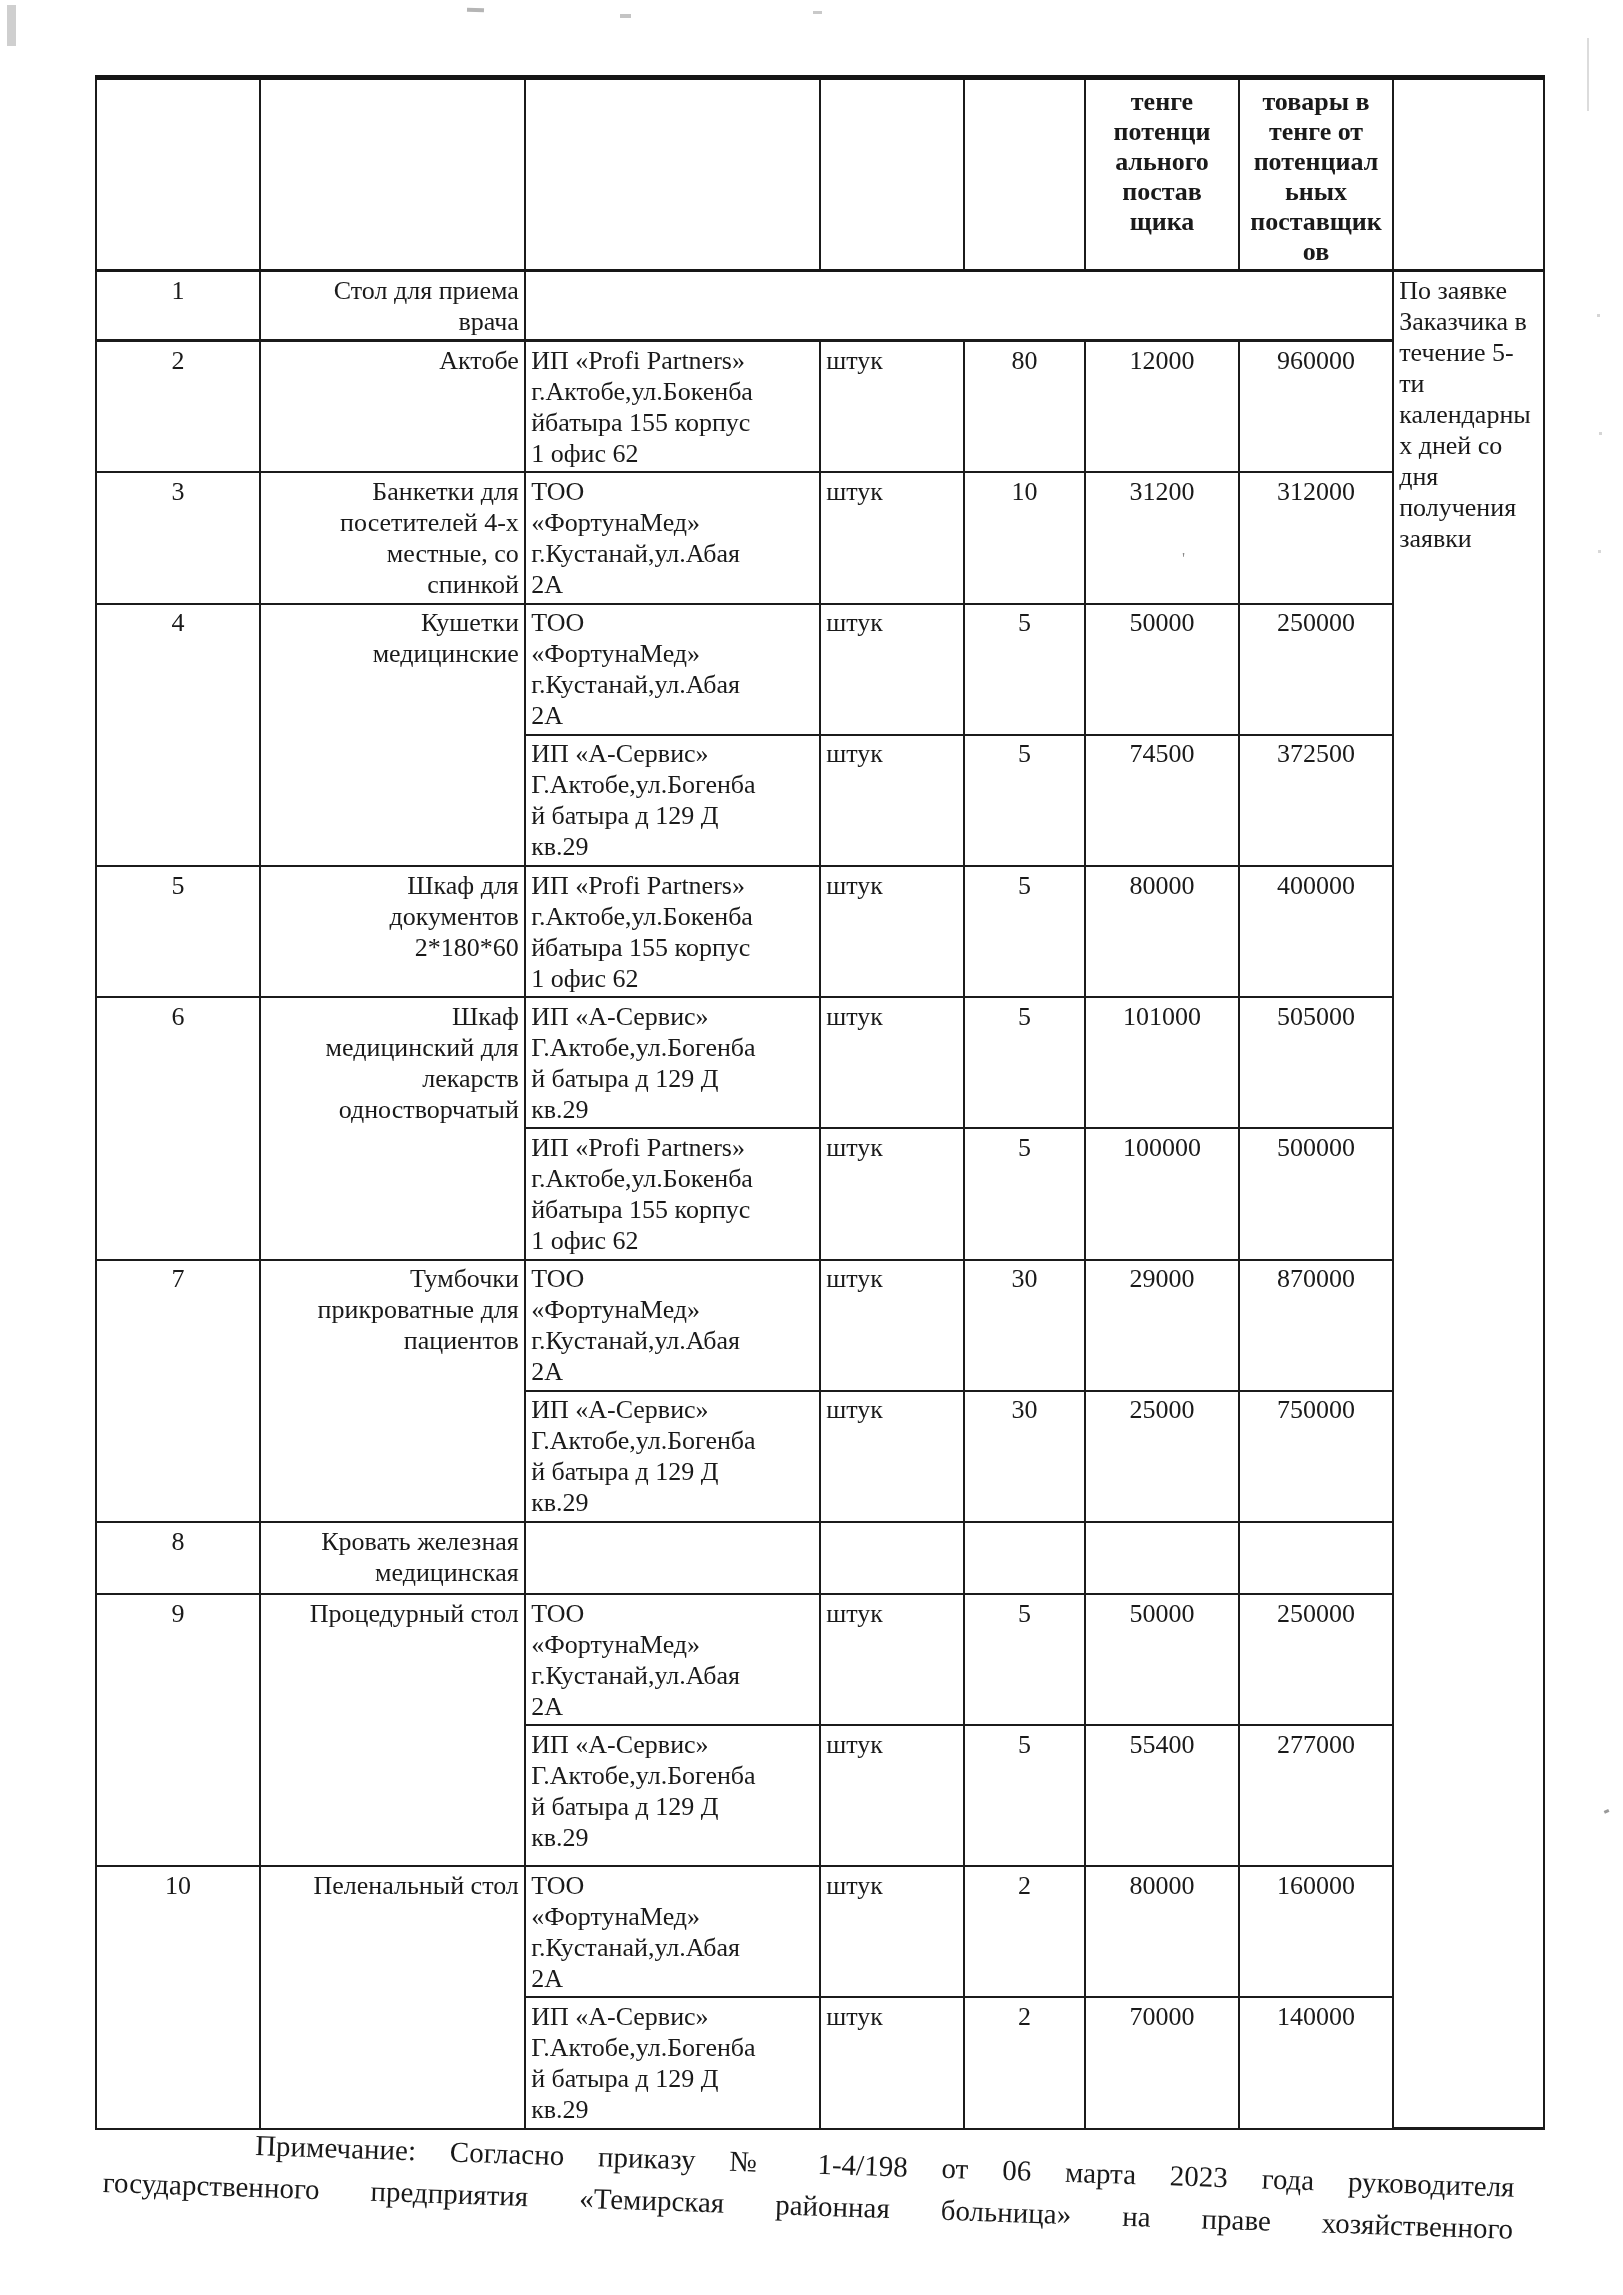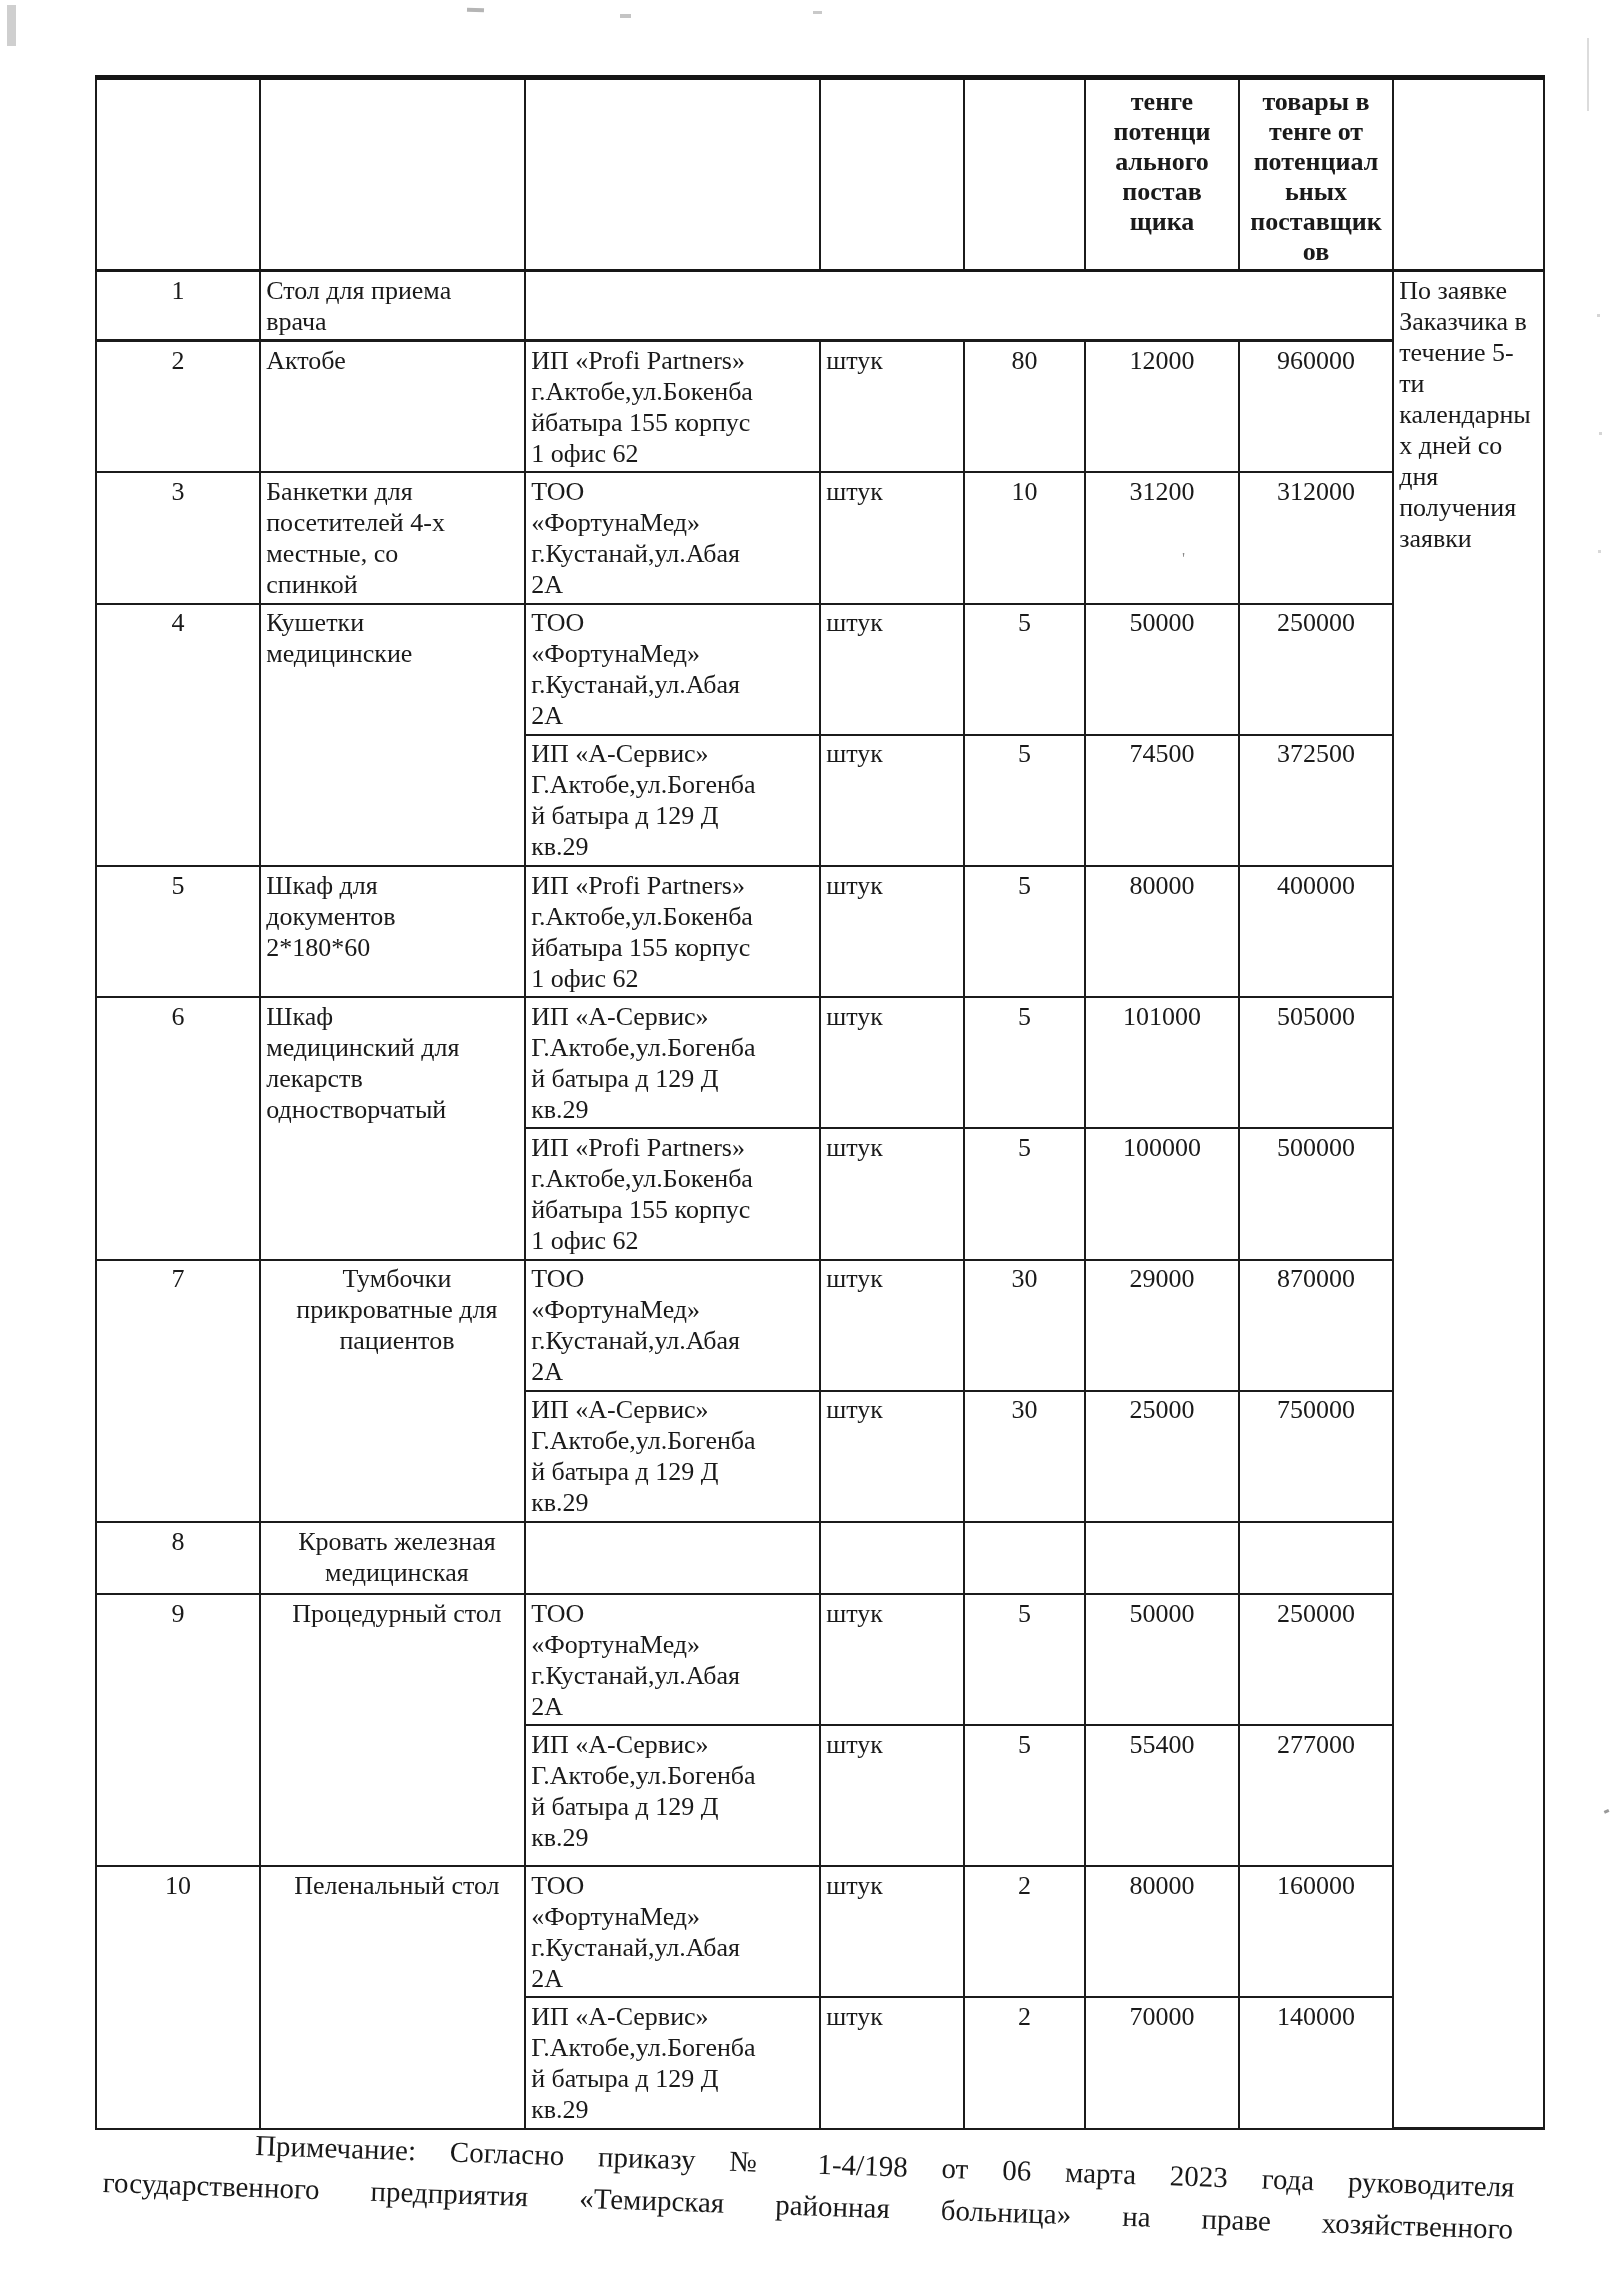--- a/index.html
+++ b/index.html
@@ -27,22 +27,22 @@
   }
   tr.hdr{height:177px;}
   tr.hdr td{border-bottom:3.9px solid #171717;line-height:30px;font-weight:bold;text-align:center;padding-top:6.5px;}
   tr.h100{height:65px;}
   tr.h200{height:131px;}
   tr.h110{height:72px;}
   tr.h185{height:121px;}
   tr.h215{height:141px;}
   tr.h150{height:98px;}
   td.num{text-align:center;padding-top:5.2px;}
-  td.iname{text-align:left;white-space:pre-line;padding-top:5.2px;}
-  td.iname.al-left{text-align:center;padding-left:14px;border-radius:20px;}
+  td.iname{text-align:right;white-space:pre-line;padding-top:5.2px;}
+  td.iname.al-left{text-align:right;padding-left:14px;border-radius:20px;}
   td.supp{text-align:left;white-space:pre-line;padding-left:31px;padding-top:5.2px;}
   td.unit{text-align:left;padding-top:5.2px;}
   td.qty,td.price,td.total{text-align:center;padding-top:5.2px;}
   td.note-cell{white-space:pre-line;padding-top:7.9px;line-height:33px;}
   tr.r1 td{border-bottom-width:3.3px;}
   .footer{
     position:absolute;left:105px;top:2119px;width:1411px;
     font-size:29px;line-height:42px;
     transform:rotate(1.9deg);transform-origin:0 0;
     color:#191919;

